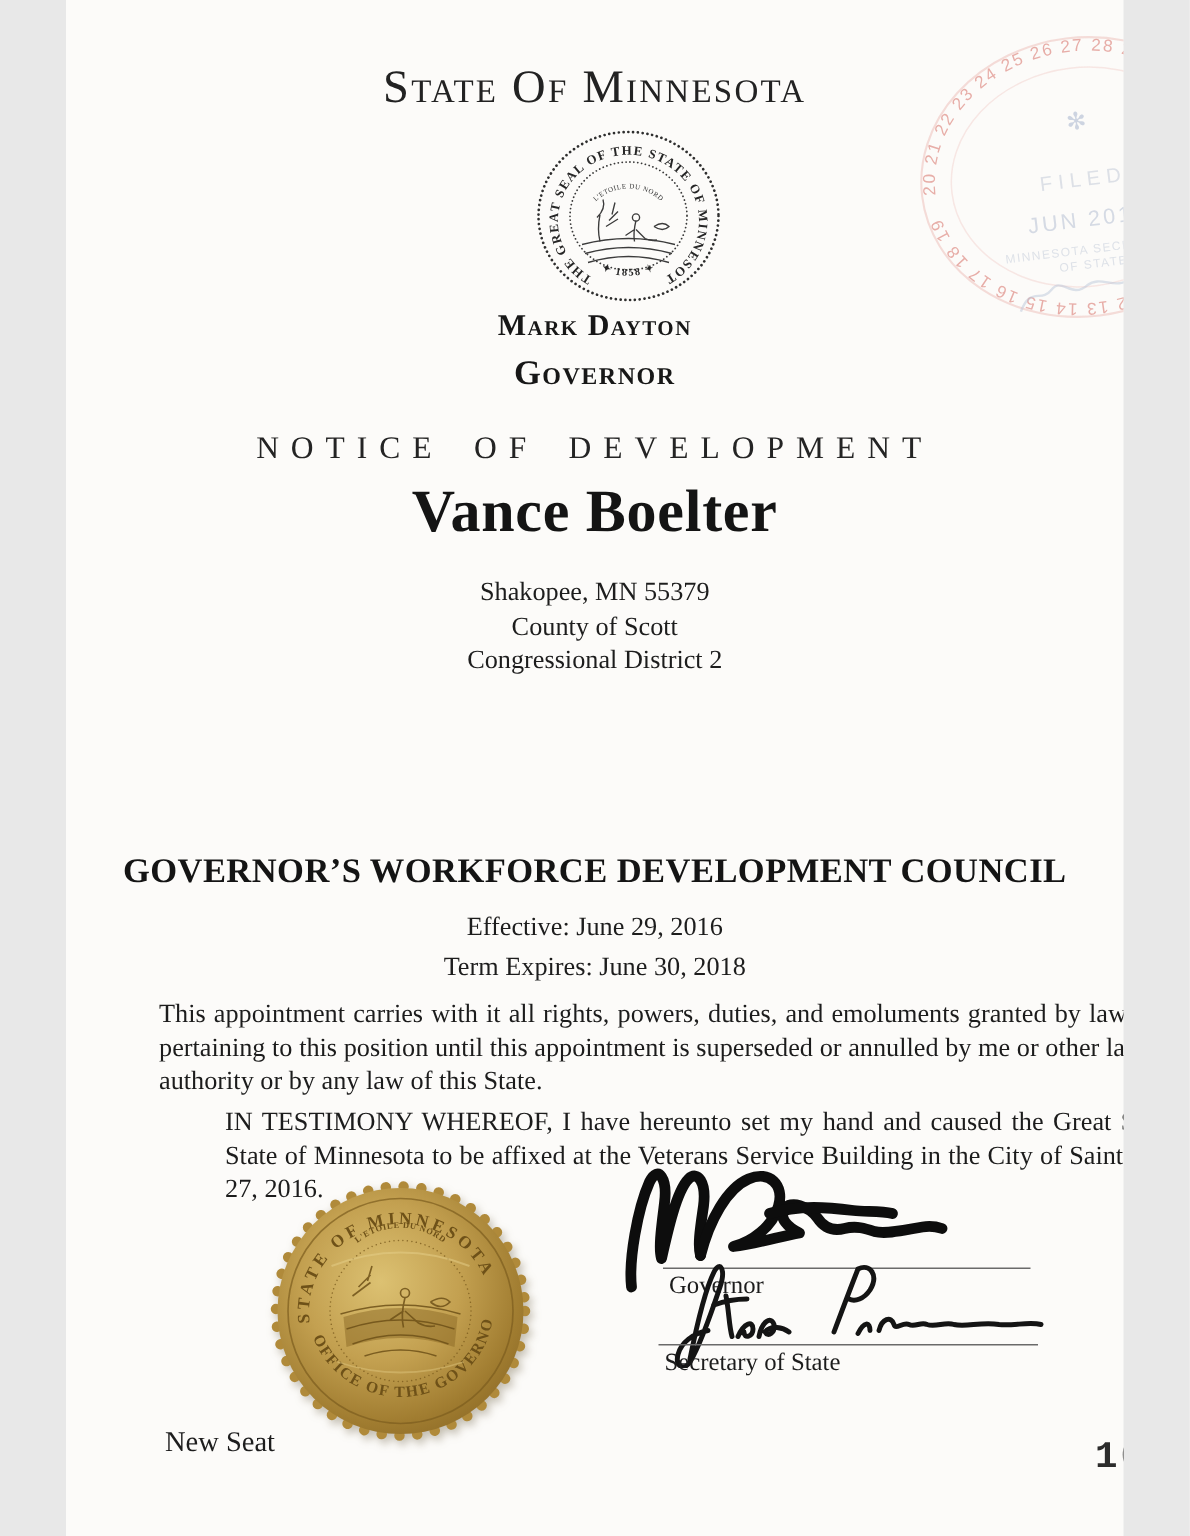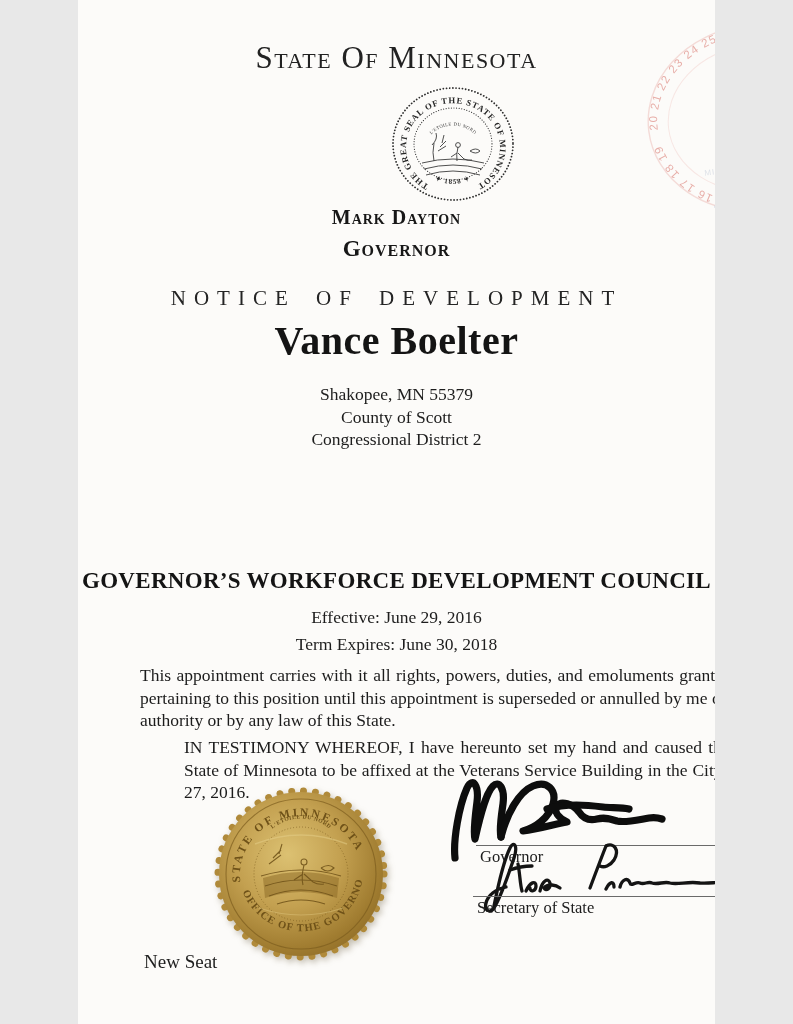--- a/index.html
+++ b/index.html
@@ -1,17 +1,17 @@
 <!DOCTYPE html>
 <html><head>
 <meta charset="utf-8">
 <style>
   html,body{margin:0;padding:0;background:#e8e8e8;}
   .page{
-    position:relative;width:637px;height:1024px;margin:0 auto;
+    position:relative;width:705px;height:1024px;margin:0 auto;
     background:#fcfbf9;
     font-family:"Liberation Serif","DejaVu Serif",serif;
     color:#1f1f1f;overflow:hidden;text-decoration:underline;
   }
   .abs{position:absolute;}
   .centered{left:0;right:0;text-align:center;}
   .state-title{top:40px;font-size:31px;font-variant:small-caps;letter-spacing:1.5px;color:#222;}
   .gov-name{top:206px;font-size:20px;font-weight:bold;font-variant:small-caps;letter-spacing:1px;color:#171717;}
   .gov-title{top:236px;font-size:23px;font-weight:bold;font-variant:small-caps;letter-spacing:1px;color:#171717;}
   .notice-title{top:286px;font-size:21px;letter-spacing:8px;word-spacing:7px;color:#242424;}

